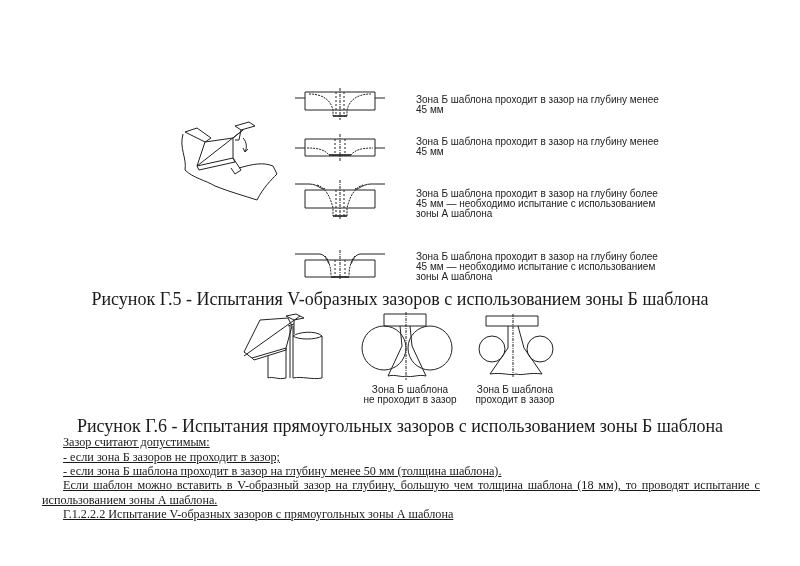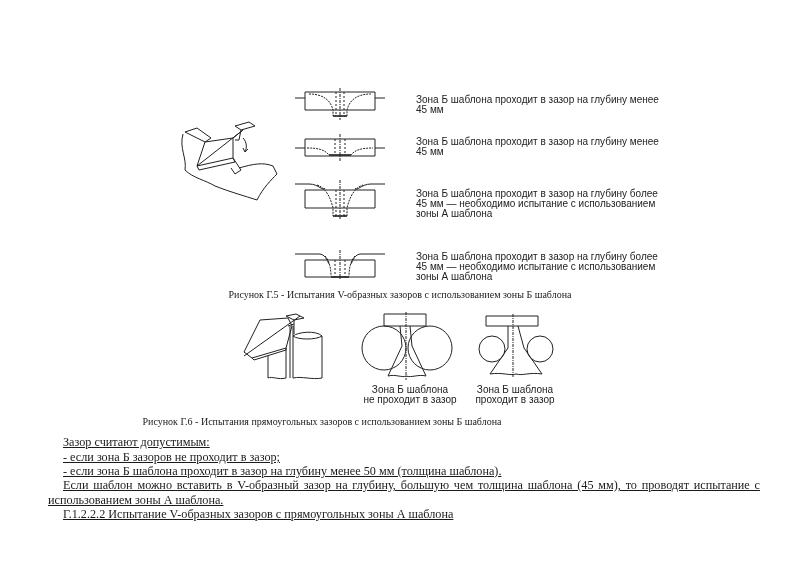--- a/index.html
+++ b/index.html
@@ -6,21 +6,21 @@
   body {
     width: 800px; height: 566px; position: relative; overflow: hidden;
     font-family: "Liberation Serif", serif; color: #111;
   }
   .abs { position: absolute; }
   .label {
     font-family: "Liberation Sans", sans-serif; font-size: 10px; line-height: 10px;
     color: #222; white-space: pre-line;
   }
   .caption {
-    font-size: 10px; color: #1a1a1a; white-space: nowrap; text-align: center;
+    font-size: 18px; color: #1a1a1a; white-space: nowrap; text-align: center;
   }
   .body-text { font-size: 12.2px; line-height: 14.4px; color: #1a1a1a; }
   .para { position: absolute; left: 63px; width: 700px; text-decoration: underline; }
   .justify { text-align: justify; text-align-last: justify; }
   svg { position: absolute; overflow: visible; }
   svg * { vector-effect: non-scaling-stroke; }
 </style>
 </head>
 <body>
 
@@ -146,23 +146,23 @@
       <path d="M32 14 L 32 36 L 14 62 C 26 60, 34 64, 40 62 C 46 64, 54 60, 66 62 L 48 36 L 42 14"></path>
       <line x1="37" y1="2" x2="37" y2="66" stroke-dasharray="3,1,1,1"></line>
     </g>
   </svg>
 
   <div class="abs label" style="left:360px;top:385px;text-align:center;width:100px">Зона Б шаблона
 не проходит в зазор</div>
   <div class="abs label" style="left:470px;top:385px;text-align:center;width:90px">Зона Б шаблона
 проходит в зазор</div>
 
-  <div class="abs caption" style="left:0;width:644px;top:416px">Рисунок Г.6 - Испытания прямоугольных зазоров с использованием зоны Б шаблона</div>
+  <div class="abs caption" style="left:0;width:800px;top:416px">Рисунок Г.6 - Испытания прямоугольных зазоров с использованием зоны Б шаблона</div>
 </div>
 
 <div class="body-text">
   <div class="para" style="top:435px">Зазор считают допустимым:</div>
   <div class="para" style="top:450px">- если зона Б зазоров не проходит в зазор;</div>
   <div class="para" style="top:464px">- если зона Б шаблона проходит в зазор на глубину менее 50 мм (толщина шаблона).</div>
-  <div class="para justify" style="top:478px;left:63px;width:697px">Если шаблон можно вставить в V-образный зазор на глубину, большую чем толщина шаблона (45 мм), то проводят испытание с</div>
-  <div class="para" style="top:493px;left:48px">использованием зоны А шаблона.</div>
+  <div class="para justify" style="top:478px;left:63px;width:697px">Если шаблон можно вставить в V-образный зазор на глубину, большую чем толщина шаблона (18 мм), то проводят испытание с</div>
+  <div class="para" style="top:493px;left:42px">использованием зоны А шаблона.</div>
   <div class="para" style="top:507px">Г.1.2.2.2 Испытание V-образных зазоров с прямоугольных зоны А шаблона</div>
 </div>
 
 </body></html>

